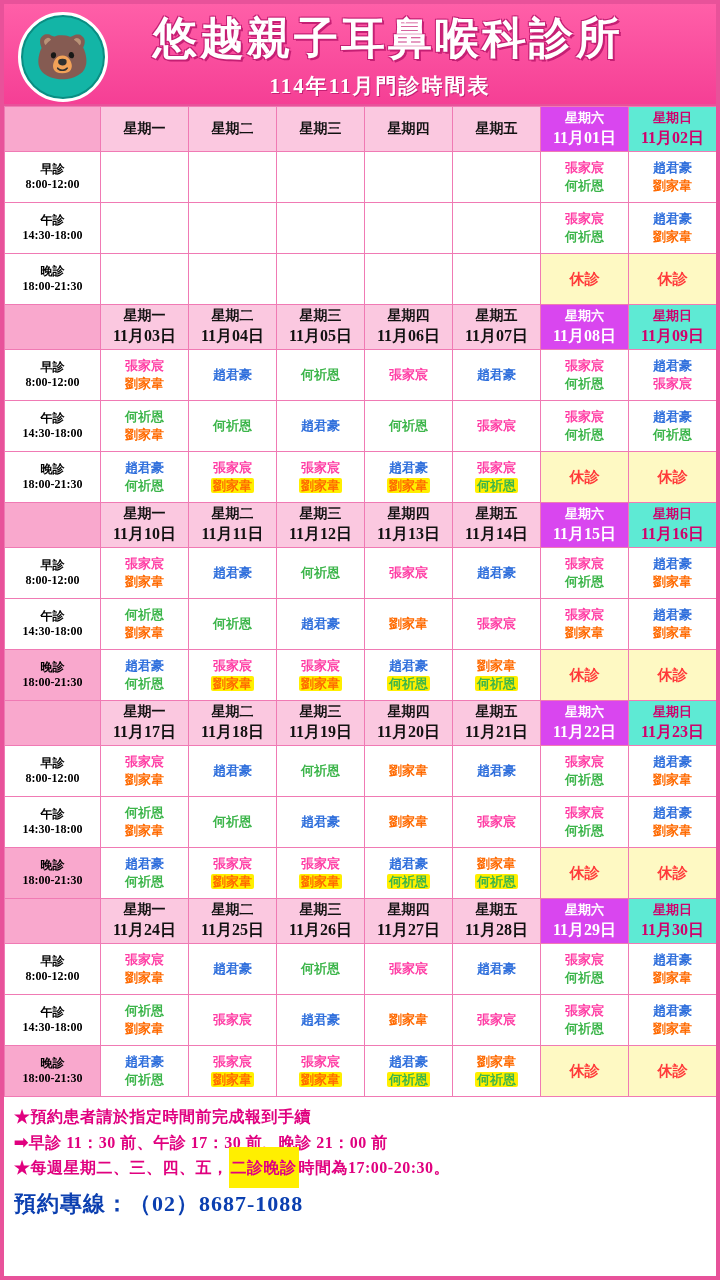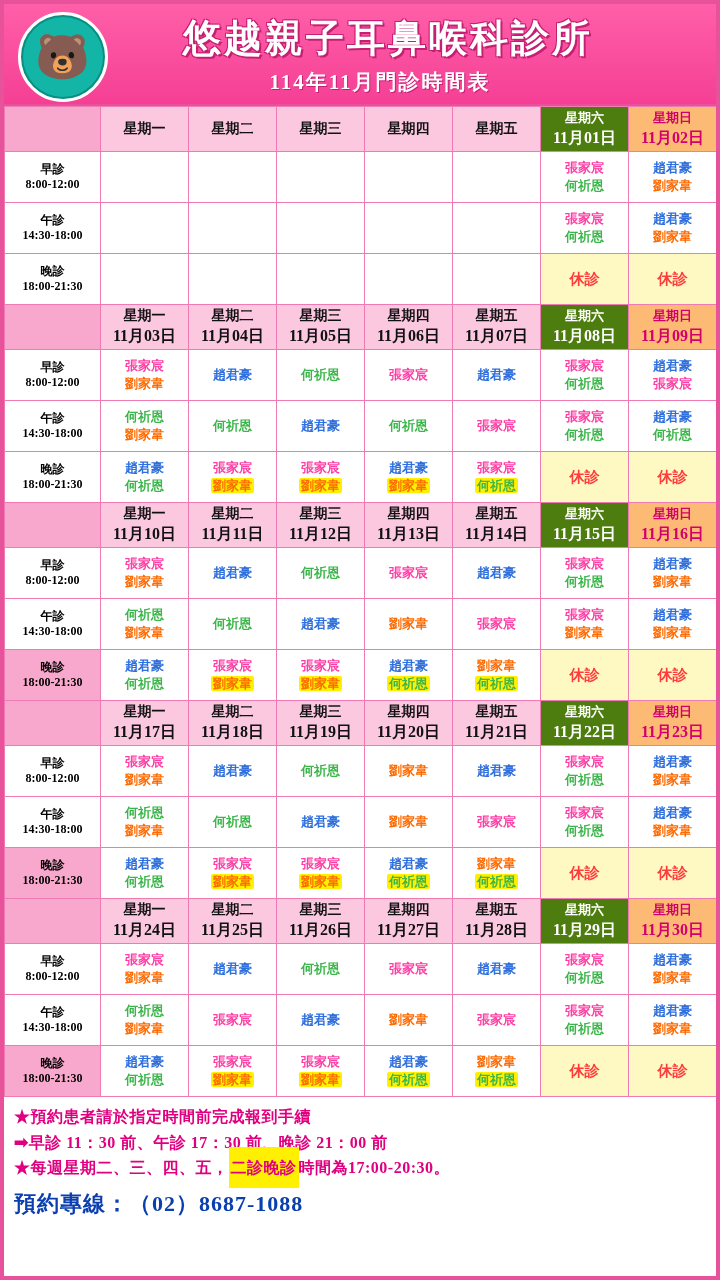--- a/index.html
+++ b/index.html
@@ -32,21 +32,21 @@
     border:3px solid #ffffff;
     display:flex;align-items:center;justify-content:center;
     box-shadow:0 0 0 2px #0b8d82 inset;
   }
   .logo .bear{
     font-size:44px;line-height:1;
   }
   .titles{text-align:center;padding-left:40px;}
   .clinic-title{
     font-family:"Liberation Serif", serif;
-    font-size:38px;font-weight:bold;color:#ffffff;
+    font-size:44px;font-weight:bold;color:#ffffff;
     letter-spacing:3px;
     text-shadow:2px 2px 0 #c51f74, -1px -1px 0 #c51f74, 1px -1px 0 #c51f74, -1px 1px 0 #c51f74;
     margin:0 0 4px 16px;
   }
   .sub-title{
     font-family:"Liberation Serif", serif;
     font-size:21px;font-weight:bold;color:#ffffff;
     letter-spacing:2px;
     text-shadow:1px 1px 0 #c51f74;
     margin:0;
@@ -63,22 +63,22 @@
     vertical-align:middle;
     font-family:"Liberation Serif", serif;
     font-size:13px;
     padding:2px 1px;
   }
   col.c0{width:96px;}
   col.cw{width:88px;}
   col.cs{width:88px;}
   .hdr-left{background:#f9a8cd;}
   .hdr-wd{background:#fbc8e0;font-weight:bold;font-size:14px;color:#111;}
-  .hdr-sat{background:#4d7c0f;font-weight:bold;font-size:13px;color:#ffffff;}
-  .hdr-sun{background:#fdba74;font-weight:bold;font-size:13px;color:#d1006c;}
+  .hdr-sat{background:#d946ef;font-weight:bold;font-size:13px;color:#ffffff;}
+  .hdr-sun{background:#5eead4;font-weight:bold;font-size:13px;color:#d1006c;}
   .hdr-wd .dnum,.hdr-sat .dnum,.hdr-sun .dnum{display:block;font-size:16px;font-weight:bold;margin-top:1px;}
   .slot{
     background:#ffffff;font-weight:bold;font-size:12px;color:#000;
     line-height:1.25;
   }
   .slot.pink{background:#f9a8cd;}
   .slot .rng{display:block;font-size:12px;font-weight:bold;}
   .cell{height:46px;background:#ffffff;}
   .cell.rest{background:#fef9c3;color:#ff3b3b;font-weight:bold;font-size:15px;}
   .doc{display:block;font-weight:bold;font-size:13px;line-height:1.35;}

